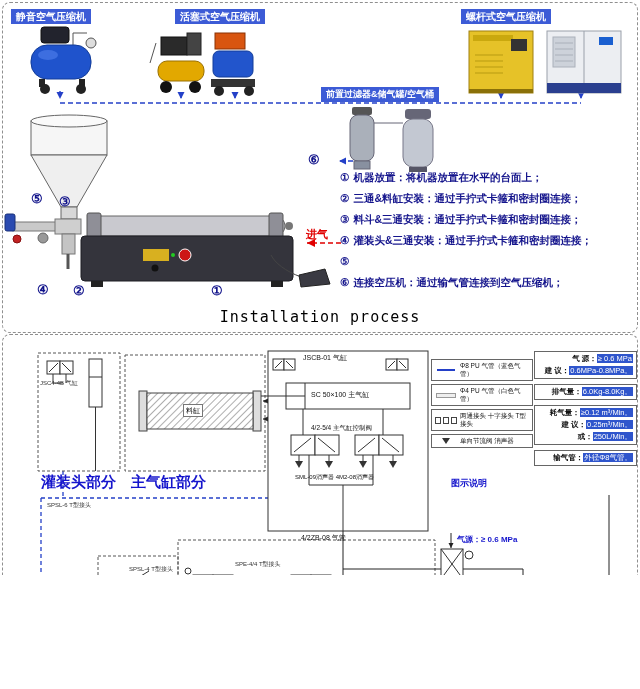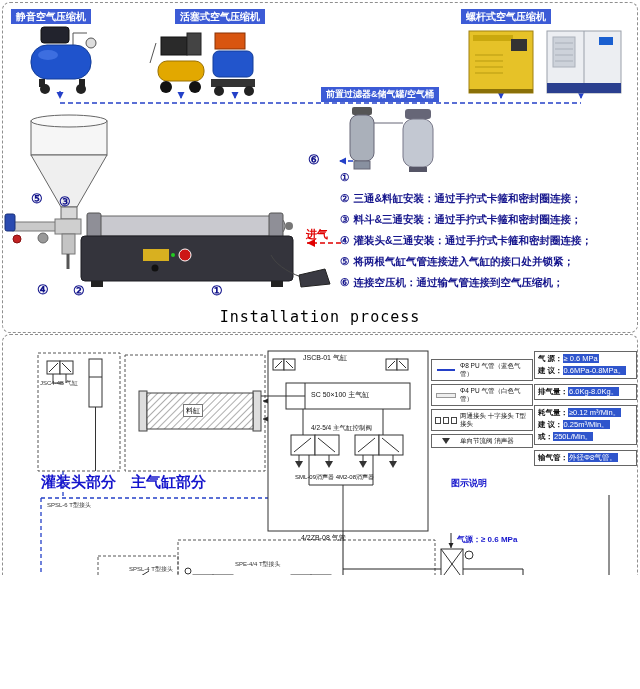--- a/index.html
+++ b/index.html
@@ -32,21 +32,21 @@
            gap:3px;padding:2px 3px;font-size:6.5px;line-height:8px;color:#111;}
   .lg-icon{width:22px;flex:none;display:flex;align-items:center;justify-content:center;gap:2px;}
   .lg-bar-blue{width:18px;height:2px;background:#2440c8;}
   .lg-bar-white{width:18px;height:3px;background:#eee;border:1px solid #999;}
   .lg-sq{width:5px;height:5px;border:1px solid #444;}
   .lg-tri{width:0;height:0;border-left:4px solid transparent;border-right:4px solid transparent;
           border-top:6px solid #333;}
   .specs{position:absolute;left:531px;top:16px;width:103px;display:flex;
          flex-direction:column;gap:5px;}
   .spec-box{border:1px solid #666;background:#fff;padding:2px 3px;display:flex;
-            flex-direction:column;gap:2px;}
+            flex-direction:column;gap:2px;text-align:right;}
   .spec-line{font-size:7.5px;line-height:10px;white-space:nowrap;}
   .spec-line .k{font-weight:bold;color:#111;}
   .spec-line .v{background:#2f55cc;color:#fff;padding:0 1px;}
 </style>
 </head>
 <body>
 
 <div class="page">
 
   <section class="panel" id="panel-install">
@@ -162,36 +162,36 @@
     <div class="mark" style="left:34px;top:280px;">④</div>
     <div class="mark" style="left:70px;top:281px;">②</div>
     <div class="mark" style="left:208px;top:281px;">①</div>
     <div class="mark" style="left:305px;top:150px;">⑥</div>
 
     <div class="intake" style="left:303px;top:224px;">进气</div>
 
     <div class="steps">
       <div class="step">
         <span>①</span>
+        <span>机器放置：将机器放置在水平的台面上；</span>
       </div>
       <div class="step">
         <span>②</span>
         <span>三通&amp;料缸安装：通过手拧式卡箍和密封圈连接；</span>
       </div>
       <div class="step">
         <span>③</span>
         <span>料斗&amp;三通安装：通过手拧式卡箍和密封圈连接；</span>
       </div>
       <div class="step">
         <span>④</span>
         <span>灌装头&amp;三通安装：通过手拧式卡箍和密封圈连接；</span>
       </div>
       <div class="step">
         <span>⑤</span>
-        <span>将两根气缸气管连接进入气缸的接口处并锁紧；</span>
       </div>
       <div class="step">
         <span>⑥</span>
         <span>连接空压机：通过输气管连接到空气压缩机；</span>
       </div>
     </div>
 
     <div class="caption" style="bottom:6px;">Installation process</div>
   </section>
 

